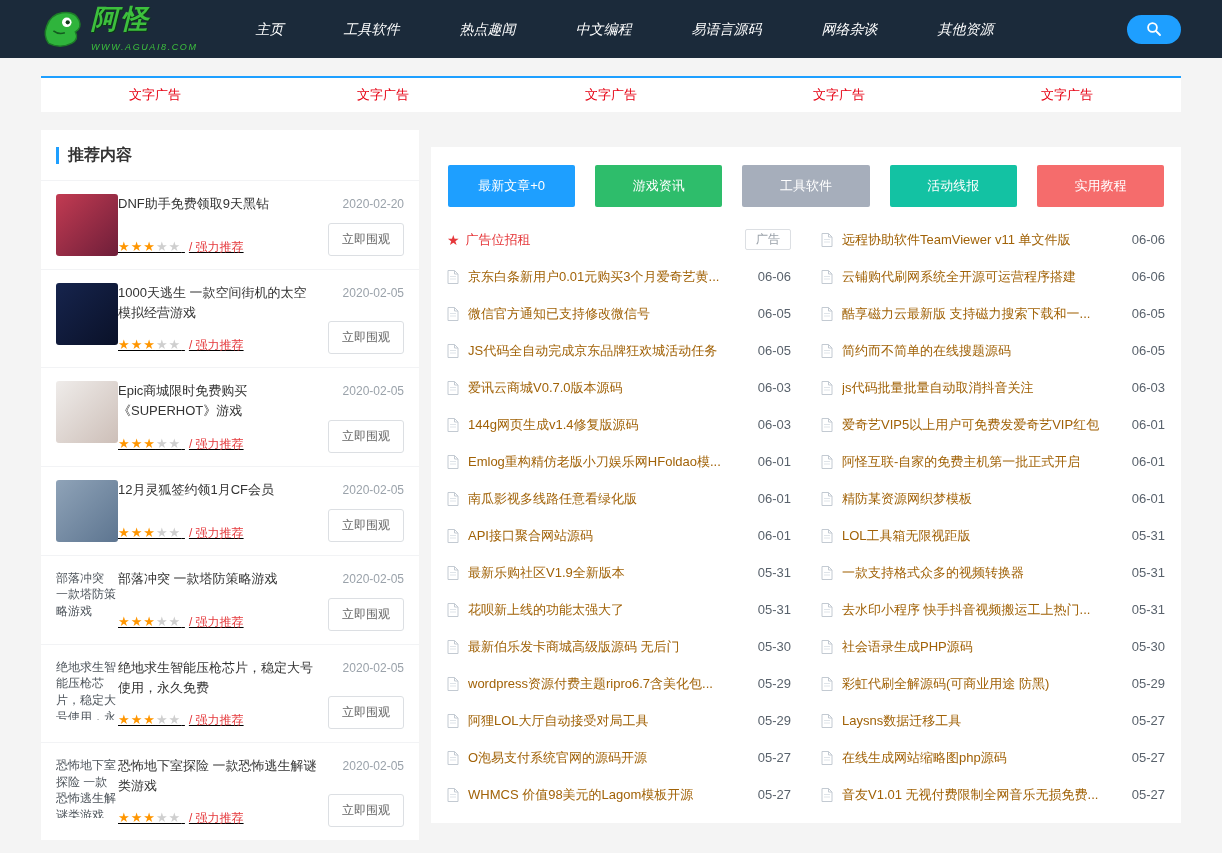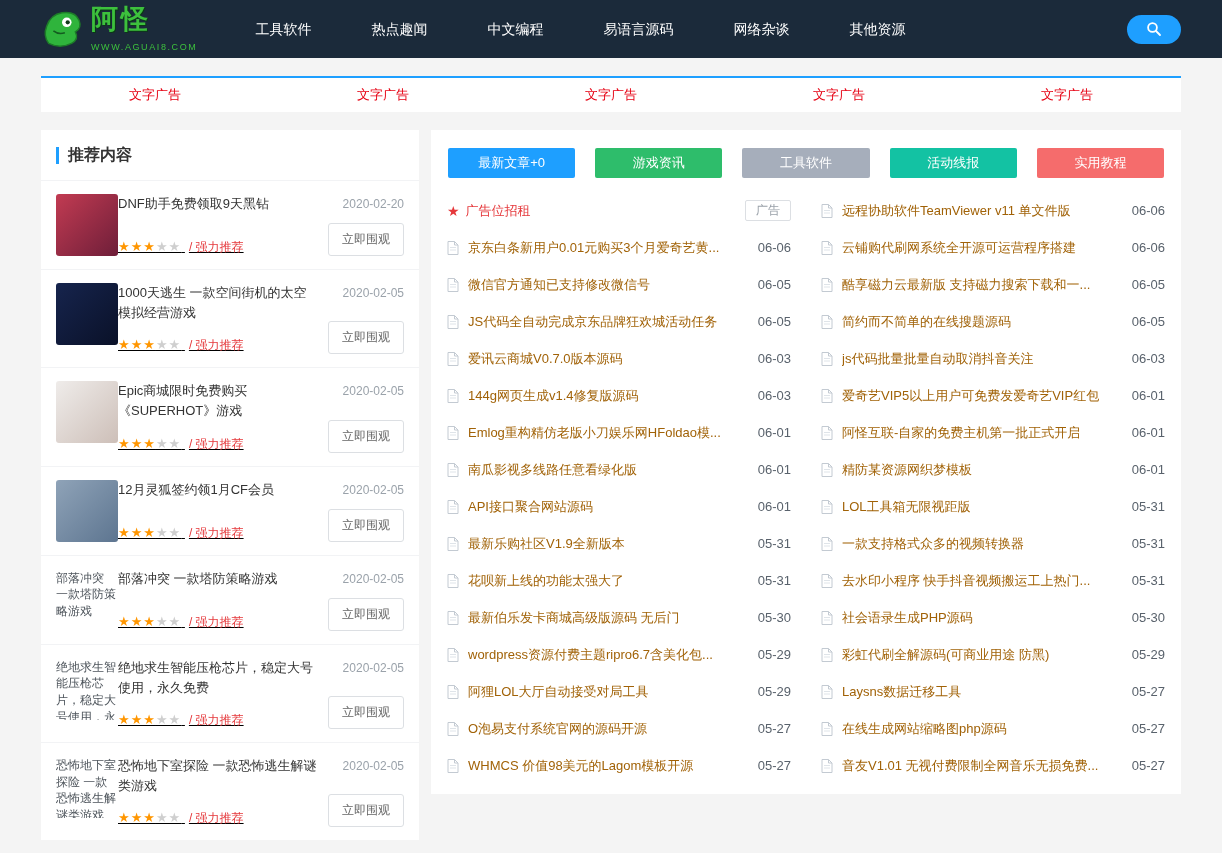--- a/index.html
+++ b/index.html
@@ -4,38 +4,38 @@
 <style>
   * { margin:0; padding:0; box-sizing:border-box; }
   body {
     background:#f4f4f4;
     font-family:"Liberation Sans","DejaVu Sans",sans-serif;
     min-width:1222px;
   }
 
   
   .topbar { background:#1b2a3a; height:58px; }
-  .topbar-inner { width:1140px; margin:0 auto; height:100%; display:flex; align-items:center; }
+  .topbar-inner { width:1140px; margin:0 auto; height:100%; display:flex; align-items:center;font-style:italic; }
   .logo { display:flex; align-items:center; text-decoration:none; cursor:pointer; }
   .logo-mascot { display:flex; margin-right:8px; }
   .logo-text { display:flex; flex-direction:column; line-height:1.1; }
   .logo-title { color:#3dc03d; font-size:27px; font-weight:bold; letter-spacing:3px; text-shadow:1px 1px 0 #0b3a16; }
   .logo-sub { color:#3dc03d; font-size:9px; letter-spacing:1.6px; margin-top:8px; }
   .mainnav { display:flex; margin-left:28px; flex:1; }
   .nav-item { color:#ffffff; font-size:14px; line-height:58px; padding:0 30px; text-decoration:none; cursor:pointer; white-space:nowrap; }
   .search-btn { margin-left:auto; width:54px; height:29px; border:none; border-radius:15px; background:#1E9FFF; display:flex; align-items:center; justify-content:center; cursor:pointer; }
 
   
   .ads-row { width:1140px; margin:18px auto; display:flex; }
   .ad-box { flex:1; background:#ffffff; border-top:2px solid #1E9FFF; height:36px; display:flex; align-items:center; justify-content:center; cursor:pointer; }
   .ad-text { color:#e60012; font-size:13px; }
   .footer-band { border-top:1px solid #e7e7e7; background:#fbfbfb; padding:4px 0 10px; margin-top:14px; }
 
   
-  .main { width:1140px; margin:0 auto; display:flex; gap:12px; align-items:flex-start; }
+  .main { width:1140px; margin:0 auto; display:flex; gap:12px; align-items:center; }
 
   
   .left-card { width:378px; flex-shrink:0; background:#ffffff; }
   .card-title { display:flex; align-items:center; height:50px; padding:0 15px; font-size:16px; font-weight:bold; color:#333; }
   .title-bar { width:3px; height:17px; background:#1E9FFF; margin-right:9px; }
   .rec-item { display:flex; padding:13px 15px; border-top:1px solid #f2f3f5; }
   .rec-thumb { width:62px; height:62px; flex-shrink:0; border-radius:3px; overflow:hidden; background:#dfe3e8; cursor:pointer; }
   .rec-thumb.broken { font-size:12px; color:#4d545b; line-height:1.4; background:#fff; border-radius:0; padding:1px 0; cursor:pointer; }
   .rec-main { flex:1; min-width:0; display:flex; flex-direction:column; justify-content:space-between; }
   .rec-title { font-size:13px; color:#333; line-height:1.55; max-height:41px; overflow:hidden; cursor:pointer; }
@@ -43,21 +43,21 @@
   .stars-on { color:#ff9600; letter-spacing:1px; }
   .stars-off { color:#cfcfcf; letter-spacing:1px; }
   .rec-strong { color:#e5383b; font-size:12px; margin-left:4px; }
   .rec-side { display:flex; flex-direction:column; align-items:flex-end; justify-content:space-between; min-width:86px; }
   .rec-date { color:#9aa2aa; font-size:12px; margin-top:3px; }
   .rec-btn { background:#fff; border:1px solid #dcdfe3; border-radius:3px; color:#666; font-size:12px; padding:7px 13px; cursor:pointer; font-family:inherit; }
 
   
   .right-card { flex:1; background:#ffffff; padding:16px 16px 10px; min-width:0; }
   .tabs { display:flex; gap:20px; margin:2px 1px 14px; }
-  .tab-btn { flex:1; height:30px; border:none; border-radius:2px; color:#fff; font-size:13px; cursor:pointer; font-family:inherit; }
+  .tab-btn { flex:1; height:42px; border:none; border-radius:2px; color:#fff; font-size:13px; cursor:pointer; font-family:inherit; }
   .lists { display:flex; gap:30px; }
   .list-col { flex:1; min-width:0; }
   .list-item { display:flex; align-items:center; height:37px; cursor:pointer; }
   .doc-icon { display:flex; margin-right:9px; flex-shrink:0; }
   .item-title { flex:1; min-width:0; font-size:13px; color:#a16207; white-space:nowrap; overflow:hidden; text-overflow:ellipsis; }
   .item-date { font-size:13px; color:#59626c; margin-left:10px; flex-shrink:0; }
   .adslot-star { color:#e5383b; font-size:14px; margin-right:6px; }
   .adslot .item-title { color:#e5383b; }
   .adslot-tag { border:1px solid #dcdfe3; color:#9aa1a9; font-size:12px; padding:1px 10px; border-radius:2px; flex-shrink:0; }
 </style>
@@ -74,20 +74,23 @@
           <circle cx="28" cy="16" r="2.2" fill="#12391b"></circle>
           <path d="M13 25 Q18 29 25 27" stroke="#145c20" fill="none" stroke-width="1.6"></path>
         </svg>
       </span>
       <span class="logo-text">
         <span class="logo-title">阿怪</span>
         <span class="logo-sub">WWW.AGUAI8.COM</span>
       </span>
     </a>
     <nav class="mainnav" id="nav">
+        <a class="nav-item">
+    <span class="nav-label">主页</span>
+  </a>
         <a class="nav-item">
     <span class="nav-label">工具软件</span>
   </a>
         <a class="nav-item">
     <span class="nav-label">热点趣闻</span>
   </a>
         <a class="nav-item">
     <span class="nav-label">中文编程</span>
   </a>
         <a class="nav-item">

